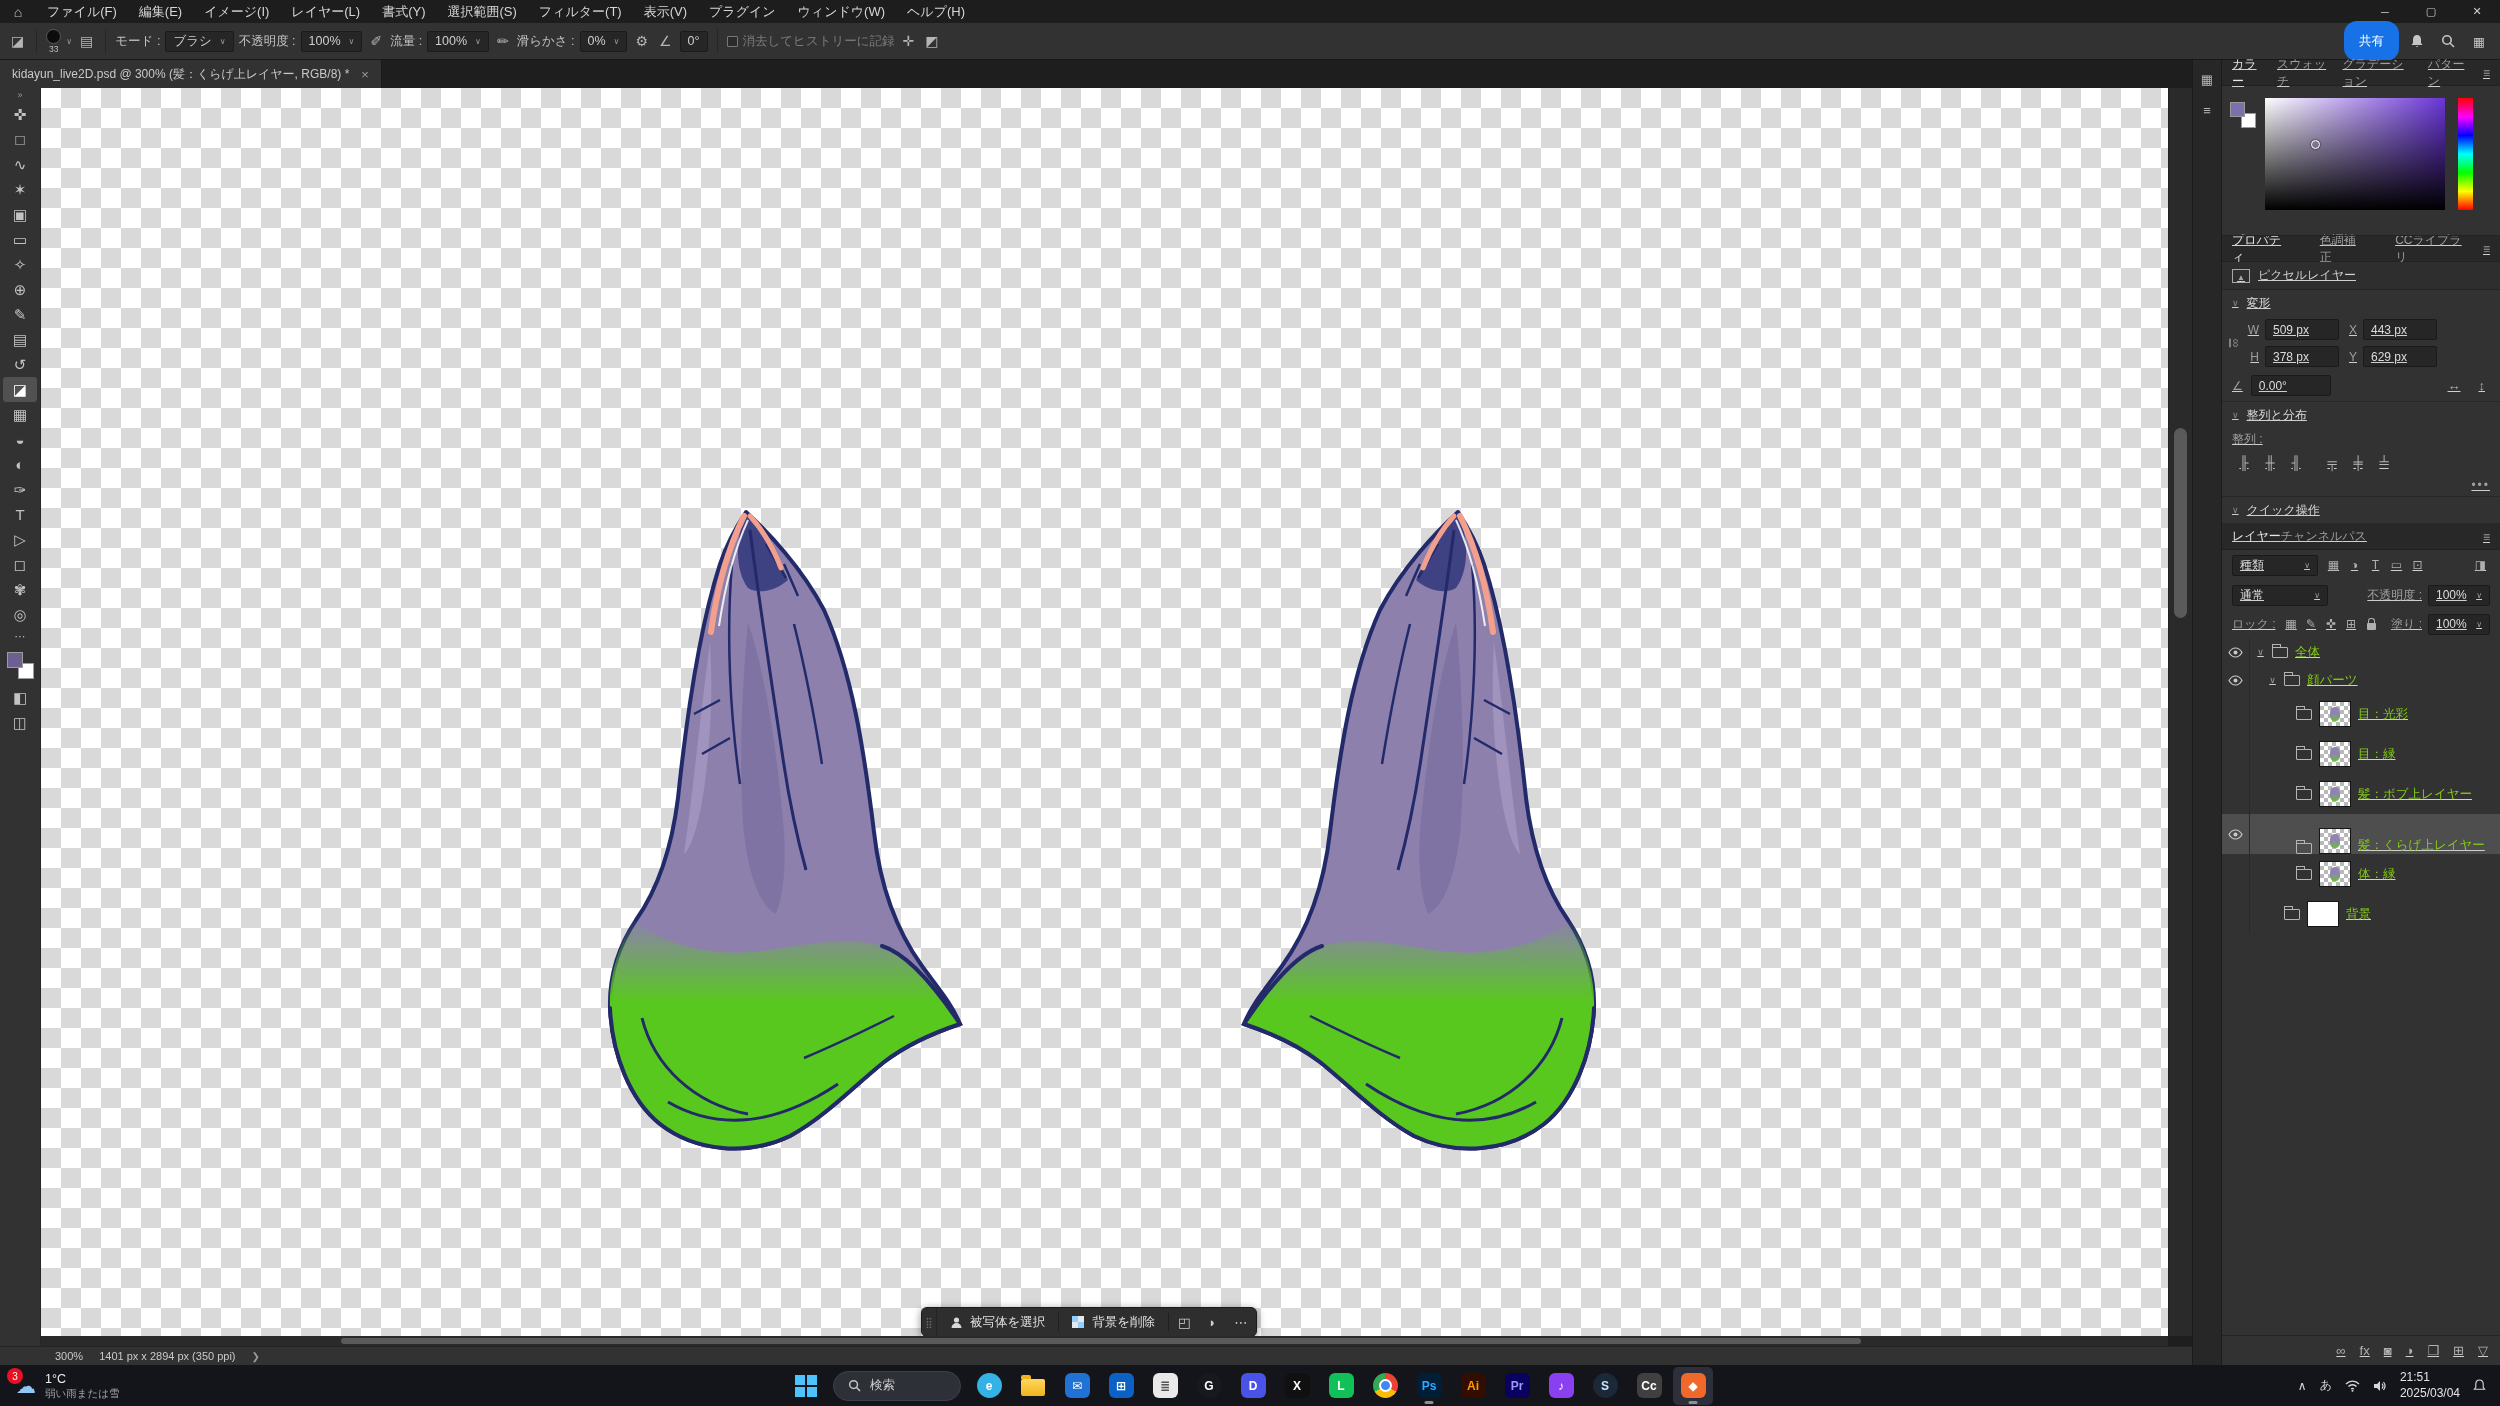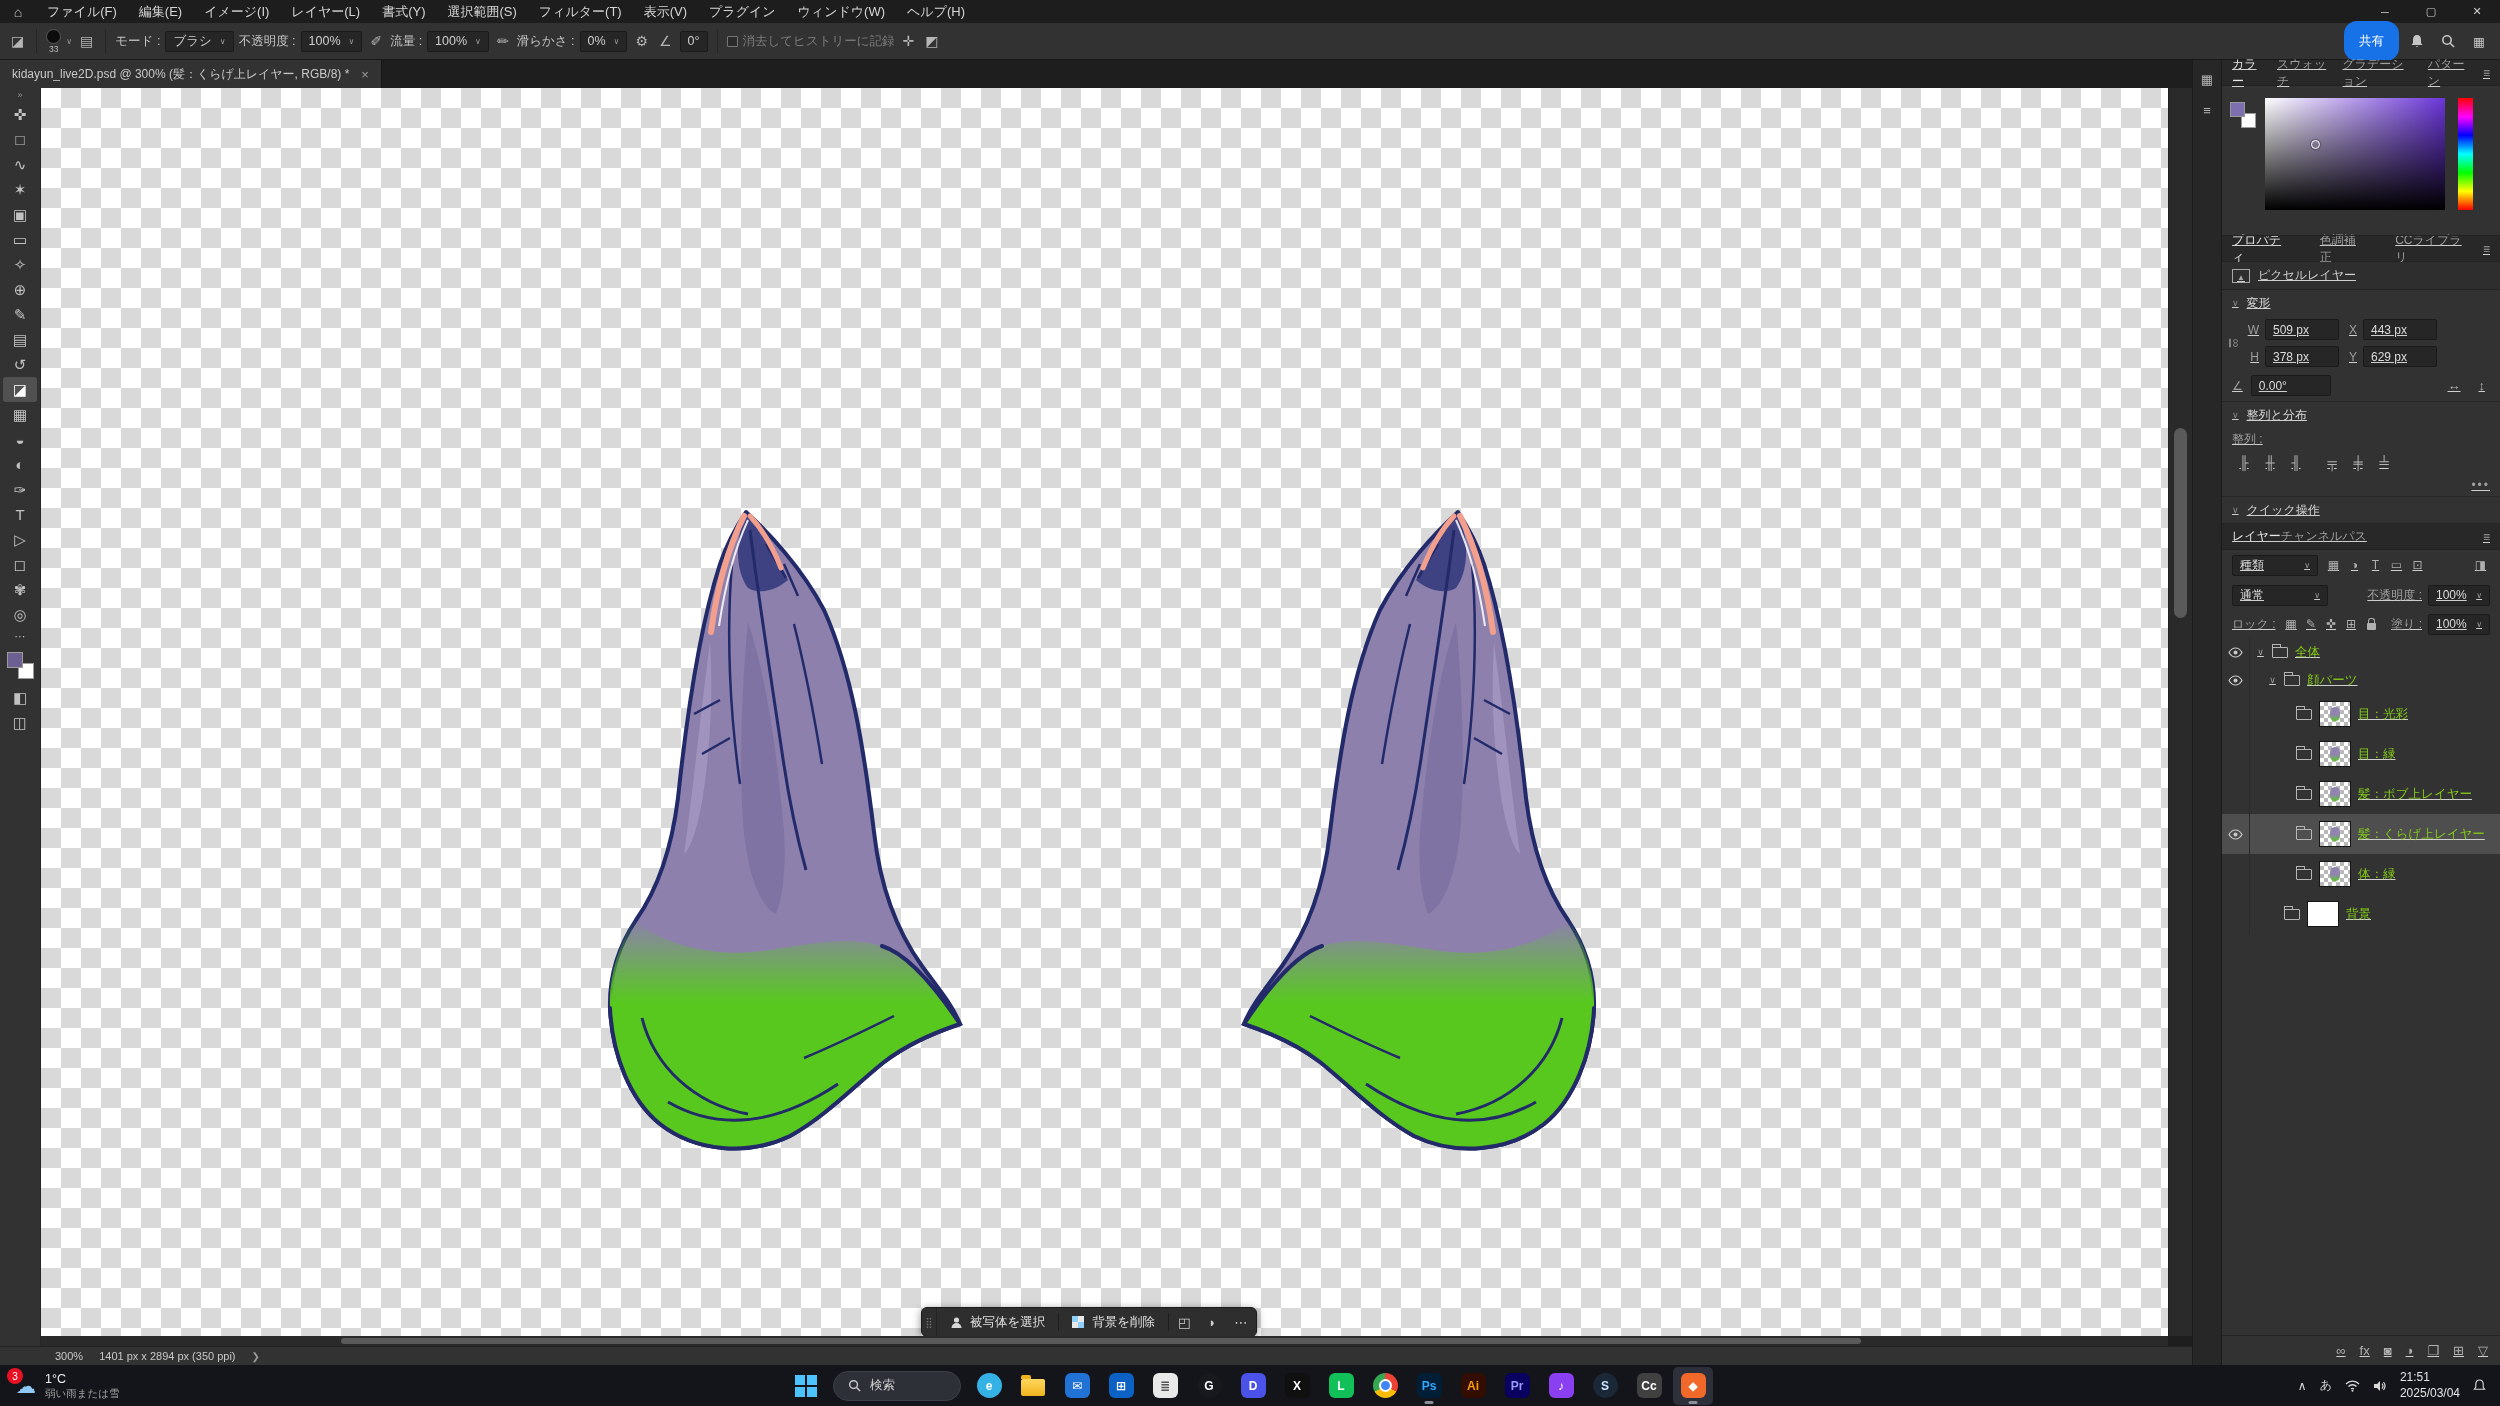--- a/index.html
+++ b/index.html
@@ -640,21 +640,21 @@
             <span class="lname">髪：ボブ上レイヤー</span>
           </span>
         </div>
         <div class="lrow selected visible">
           <span class="eyecell">
             <svg class="eye" width="15" height="11" viewBox="0 0 15 11">
               <path d="M1 5.5 C3 2 5.5 1 7.5 1 C9.5 1 12 2 14 5.5 C12 9 9.5 10 7.5 10 C5.5 10 3 9 1 5.5 Z" fill="none" stroke="#c9c9c9" stroke-width="1.2"></path>
               <circle cx="7.5" cy="5.5" r="2" fill="#c9c9c9"></circle>
             </svg>
           </span>
-          <span class="lcontent" style="padding-left: 30px;">
+          <span class="lcontent" style="padding-left: 30px; align-items: flex-end;">
             <span class="lcaret"></span>
             <span class="folder-ic"></span>
             <span class="thumb"></span>
             <span class="lname">髪：くらげ上レイヤー</span>
           </span>
         </div>
         <div class="lrow">
           <span class="eyecell">
             <svg class="eye" width="15" height="11" viewBox="0 0 15 11">
               <path d="M1 5.5 C3 2 5.5 1 7.5 1 C9.5 1 12 2 14 5.5 C12 9 9.5 10 7.5 10 C5.5 10 3 9 1 5.5 Z" fill="none" stroke="#c9c9c9" stroke-width="1.2"></path>

